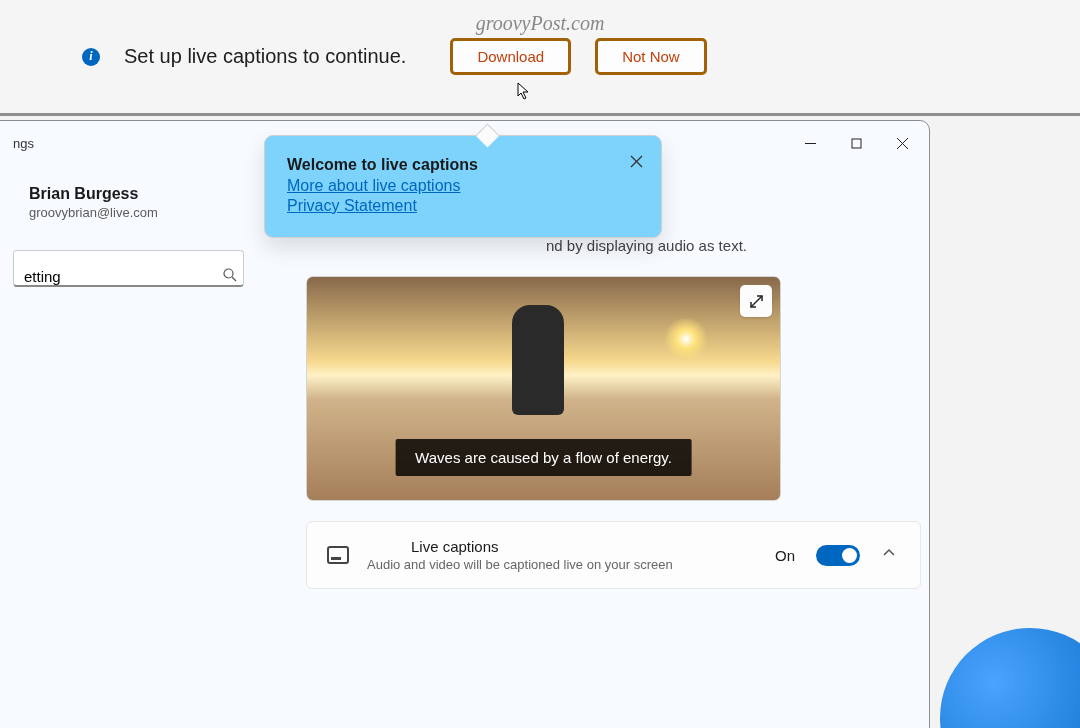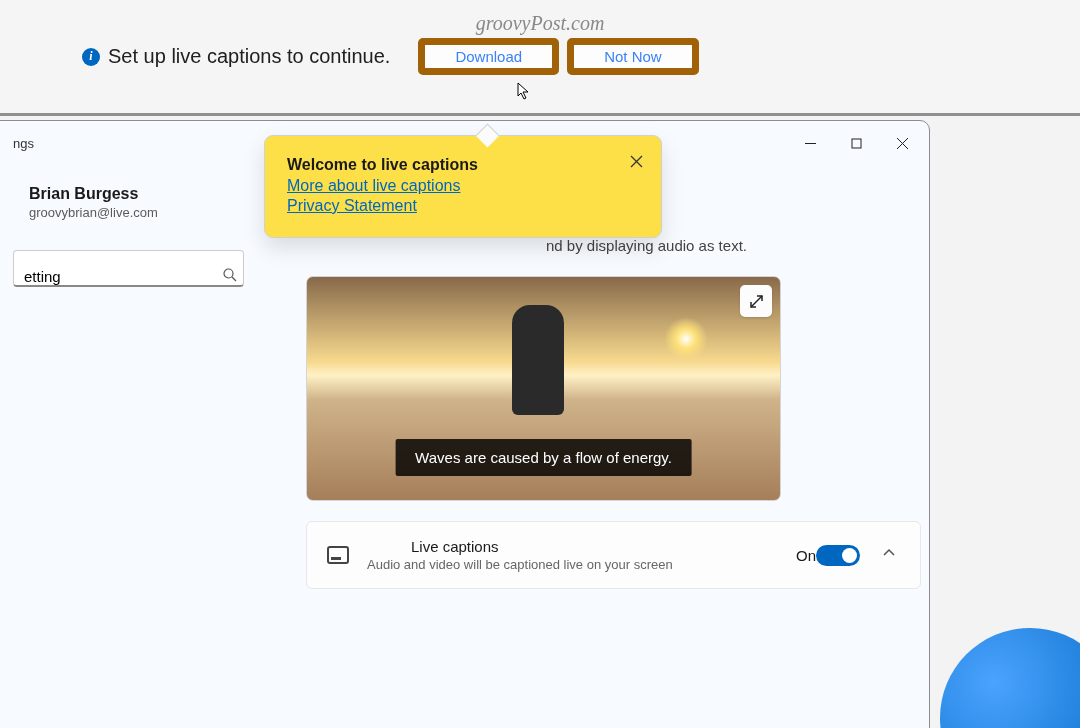--- a/index.html
+++ b/index.html
@@ -14,47 +14,47 @@
 }
 
 
 .top-banner {
   height: 116px;
   background: #f5f5f5;
   border-bottom: 3px solid #8f8f8f;
   display: flex;
   align-items: center;
   padding: 0 24px;
-  gap: 8px;
+  gap: 24px;
   position: relative;
 }
 .info-icon {
   width: 18px; height: 18px;
   border-radius: 50%;
   background: #0067c0;
   color: #fff;
   display: flex;
   align-items: center;
   justify-content: center;
   font-size: 12px;
   font-weight: bold;
   font-style: italic;
   font-family: Georgia, serif;
   flex-shrink: 0;
   margin-left: 58px;
 }
 .banner-text { font-size: 20px; color: #202020; }
 .banner-btn {
   height: 37px;
-  padding: 0 30px;
-  border: 7px solid #a16207;
+  padding: 0 24px;
+  border: 3px solid #a16207;
   background: #fdfdfd;
   border-radius: 5px;
   font-size: 15px;
-  color: #3b82f6;
+  color: #c2410c;
   cursor: pointer;
   font-family: inherit;
 }
 .banner-btn:first-of-type { margin-left: 20px; }
 .cursor {
   position: absolute;
   top: 82px;
   left: 517px;
   font-size: 18px;
   pointer-events: none;
@@ -221,21 +221,21 @@
 .caption-icon::after {
   content: "";
   position: absolute;
   bottom: 2px; left: 2px;
   width: 10px; height: 3px;
   background: #444;
 }
 .setting-txt { flex: 1; }
 .setting-title { font-size: 15px; margin-left: 44px; }
 .setting-desc { font-size: 13px; color: #666; margin-top: 2px; }
-.toggle-wrap { display: flex; align-items: center; gap: 0; }
+.toggle-wrap { display: flex; align-items: center; gap: 21px; }
 .toggle-label { font-size: 15px; }
 .toggle {
   width: 44px; height: 21px;
   background: #0067c0;
   border-radius: 11px;
   position: relative;
   cursor: pointer;
 }
 .toggle::after {
   content: "";
@@ -246,21 +246,21 @@
   border-radius: 50%;
 }
 .chevron { color: #555; cursor: pointer; padding: 0 4px; }
 
 
 .popover {
   position: absolute;
   top: 135px;
   left: 264px;
   width: 398px;
-  background: #fde047;
+  background: #7dd3fc;
   border: 1px solid #d0d0d0;
   border-radius: 9px;
   box-shadow: 0 10px 22px rgba(0,0,0,0.12);
   padding: 20px 22px;
   z-index: 50;
 }
 .popover::before {
   content: "";
   position: absolute;
   top: -9px;

